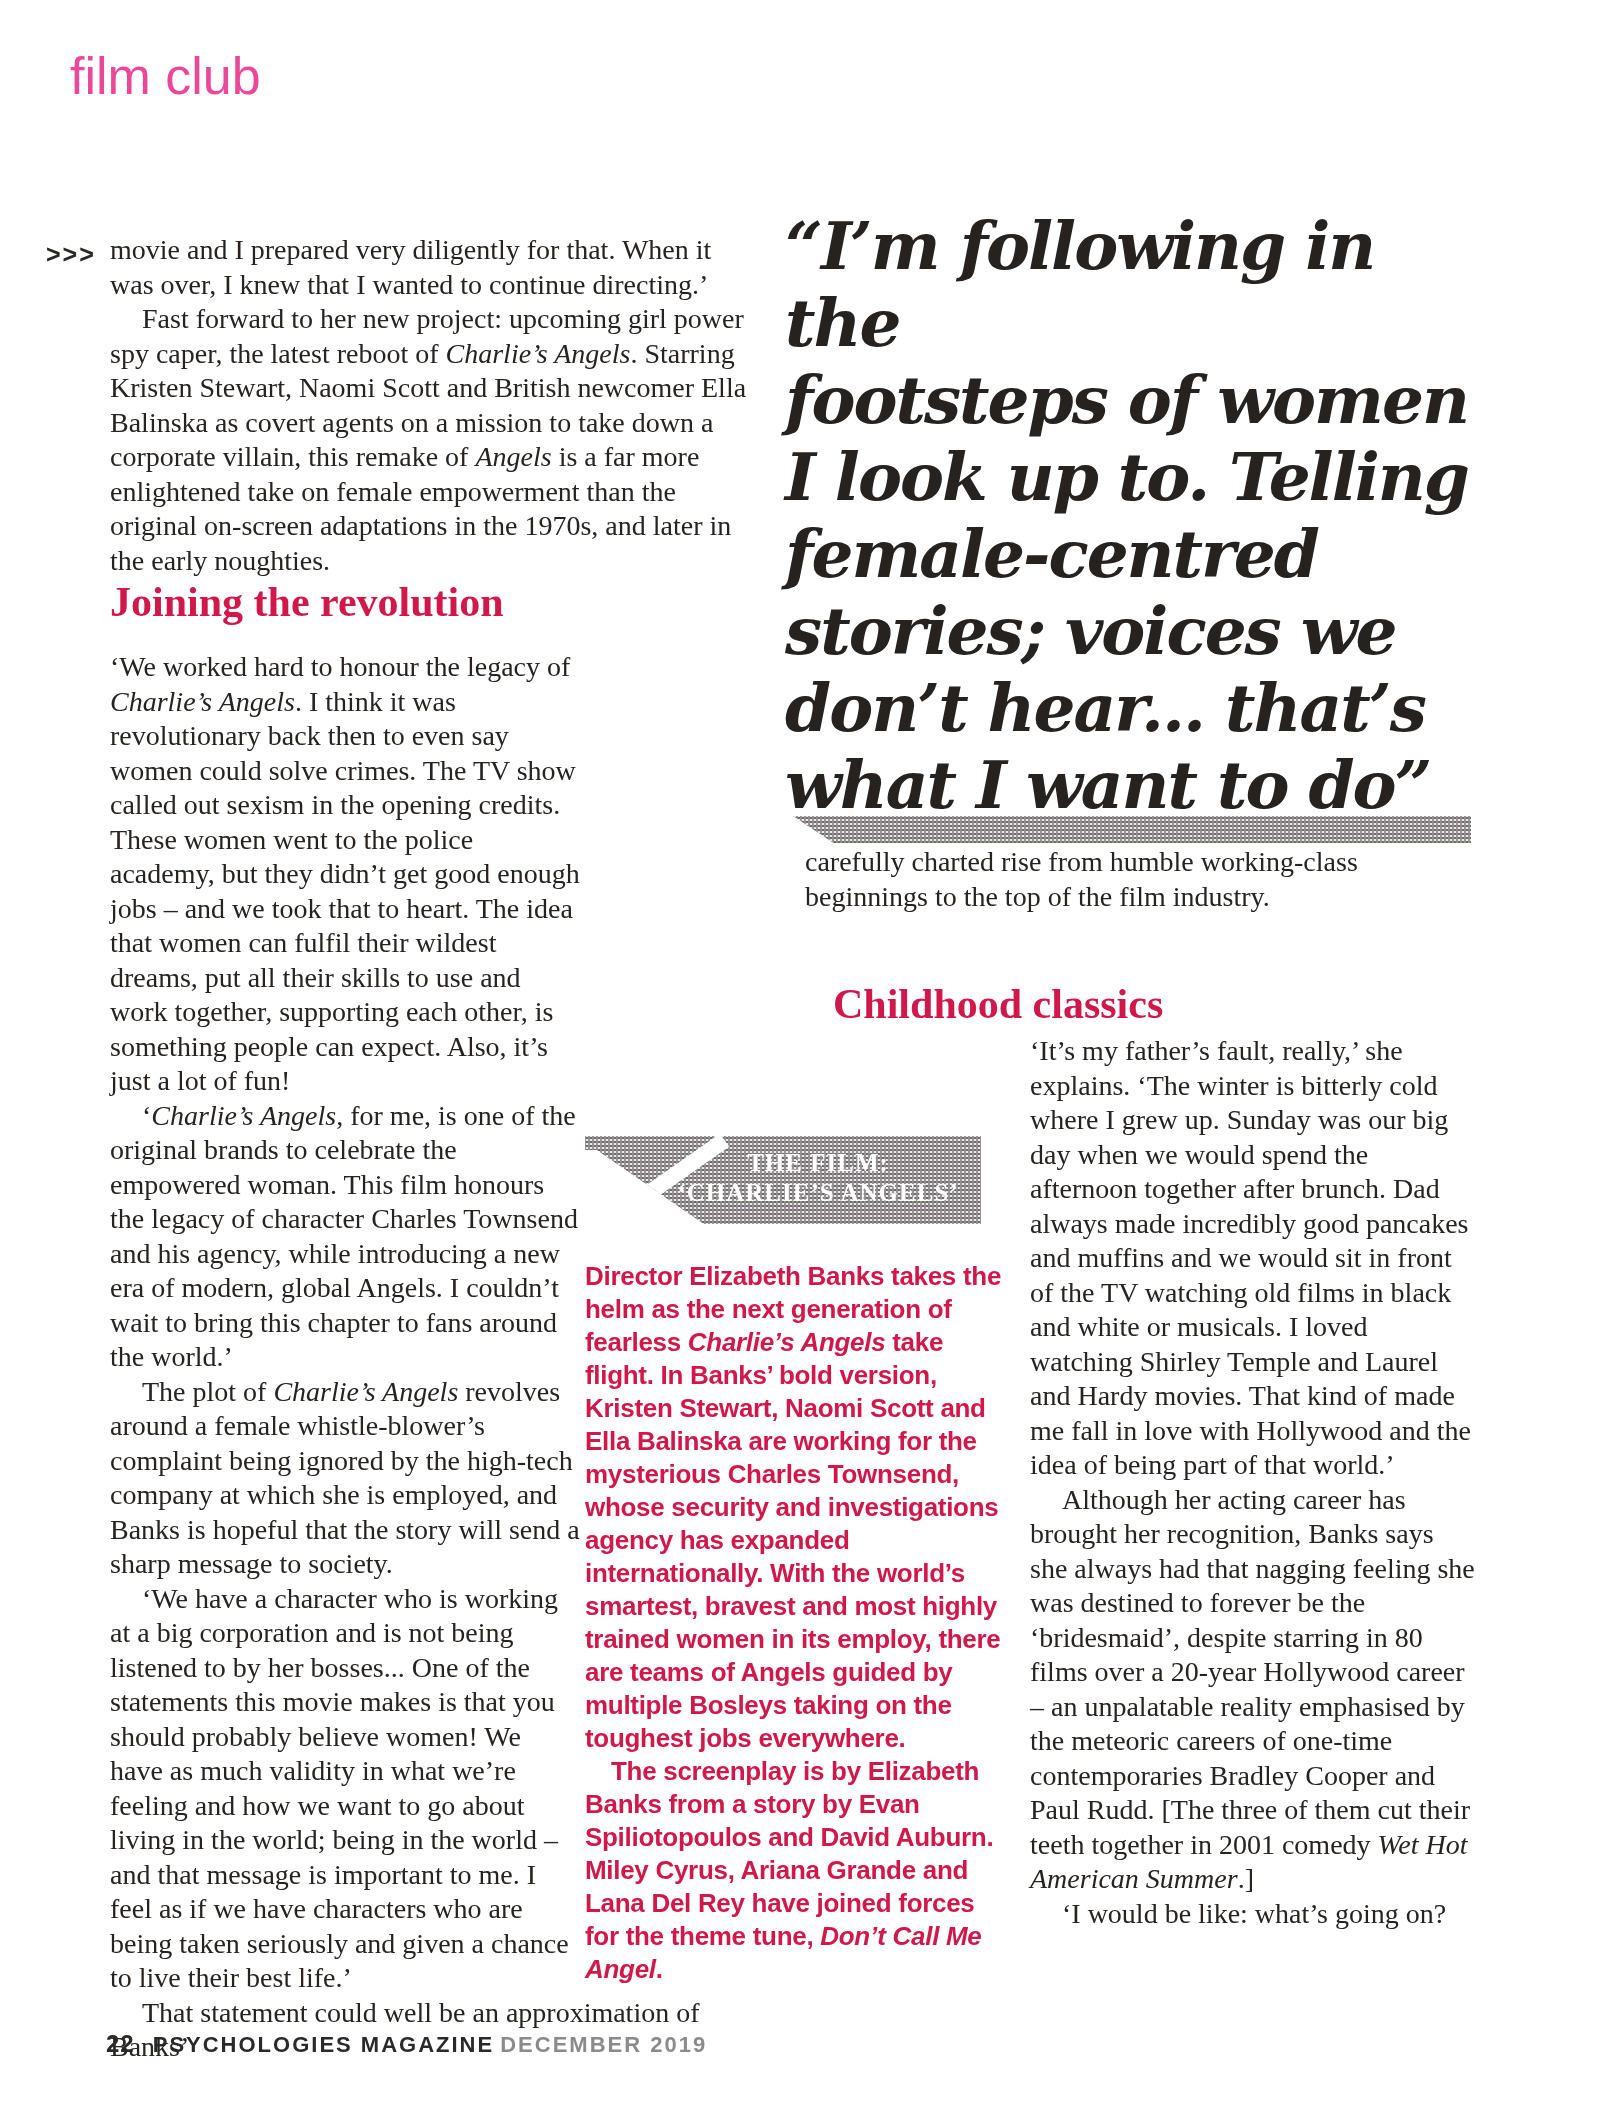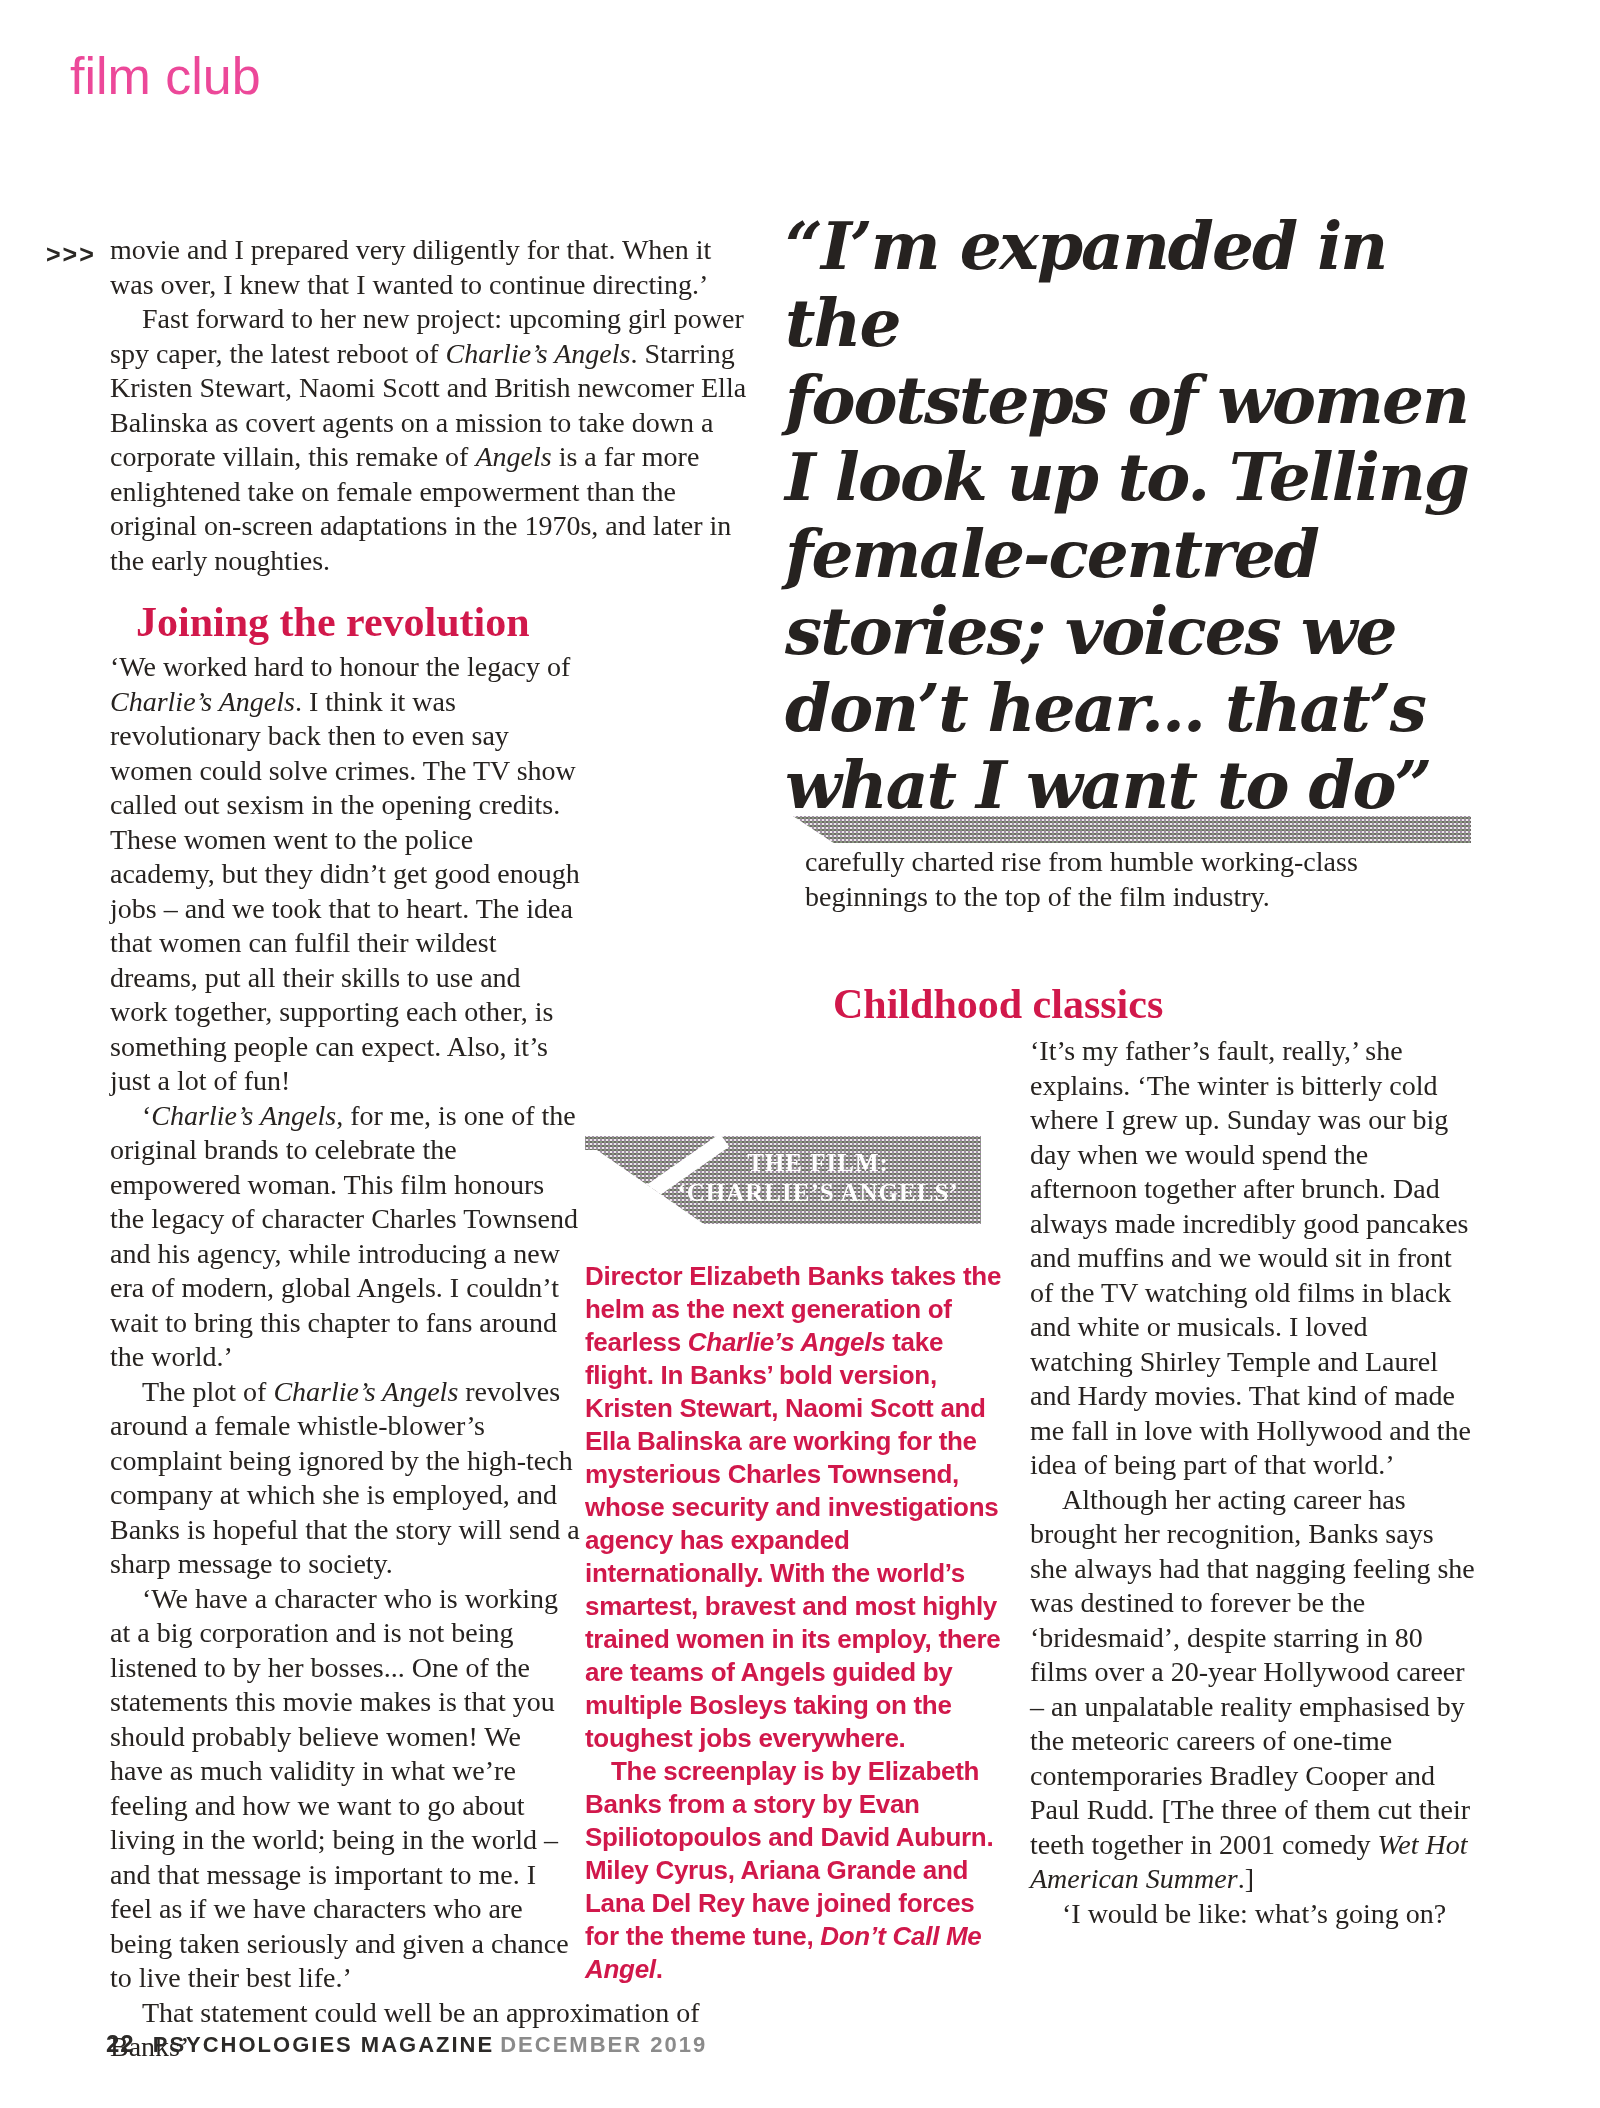--- a/index.html
+++ b/index.html
@@ -25,21 +25,21 @@
     font-family:"Liberation Sans",sans-serif;
     font-weight:bold; font-size:25px; letter-spacing:2px; color:#2b2824;
   }
 
   
   .body-text p { font-size:28px; line-height:34.5px; text-align:left; }
   .body-text p.indent { text-indent:32px; }
   .body-text em { font-style:italic; }
 
   .left-block1 { left:110px; top:233px; width:650px; }
-  .left-heading { left:110px; top:598px;margin-left:26px; }
+  .left-heading { left:110px; top:578px; }
   .right-heading { left:805px; top:980px;margin-left:28px; }
   .section-heading {
     font-family:"Liberation Serif",serif; font-weight:bold;
     font-size:42px; color:var(--accent,#d1184b); letter-spacing:0px;
   }
   .left-flow { left:110px; top:650px; width:650px; }
   .spacer-right { float:right; width:180px; height:900px; margin-top:414px; }
   .rc-block1 { left:805px; top:845px; width:672px; }
   .rc-flow { left:805px; top:1034px; width:672px; }
   .spacer-left { float:left; width:225px; height:950px; margin-top:69px; }
@@ -121,21 +121,21 @@
 
 <div class="abs body-text left-flow">
   <div class="spacer-right"></div>
 <p>‘We worked hard to honour the legacy of <em>Charlie’s Angels</em>. I think it was revolutionary back then to even say women could solve crimes. The TV show called out sexism in the opening credits. These women went to the police academy, but they didn’t get good enough jobs – and we took that to heart. The idea that women can fulfil their wildest dreams, put all their skills to use and work together, supporting each other, is something people can expect. Also, it’s just a lot of fun!</p>
     <p class="indent">‘<em>Charlie’s Angels</em>, for me, is one of the original brands to celebrate the empowered woman. This film honours the legacy of character Charles Townsend and his agency, while introducing a new era of modern, global Angels. I couldn’t wait to bring this chapter to fans around the world.’</p>
     <p class="indent">The plot of <em>Charlie’s Angels</em> revolves around a female whistle-blower’s complaint being ignored by the high-tech company at which she is employed, and Banks is hopeful that the story will send a sharp message to society.</p>
     <p class="indent">‘We have a character who is working at a big corporation and is not being listened to by her bosses... One of the statements this movie makes is that you should probably believe women! We have as much validity in what we’re feeling and how we want to go about living in the world; being in the world – and that message is important to me. I feel as if we have characters who are being taken seriously and given a chance to live their best life.’</p>
     <p class="indent">That statement could well be an approximation of Banks’</p>
   </div>
 
-<div class="abs pull-quote">“I’m expanded in the
+<div class="abs pull-quote">“I’m following in the
 footsteps of women
 I look up to. Telling
 female-centred
 stories; voices we
 don’t hear... that’s
 what I want to do”</div>
 
 <div class="abs halftone divider"></div>
 
 <div class="abs body-text rc-block1">

